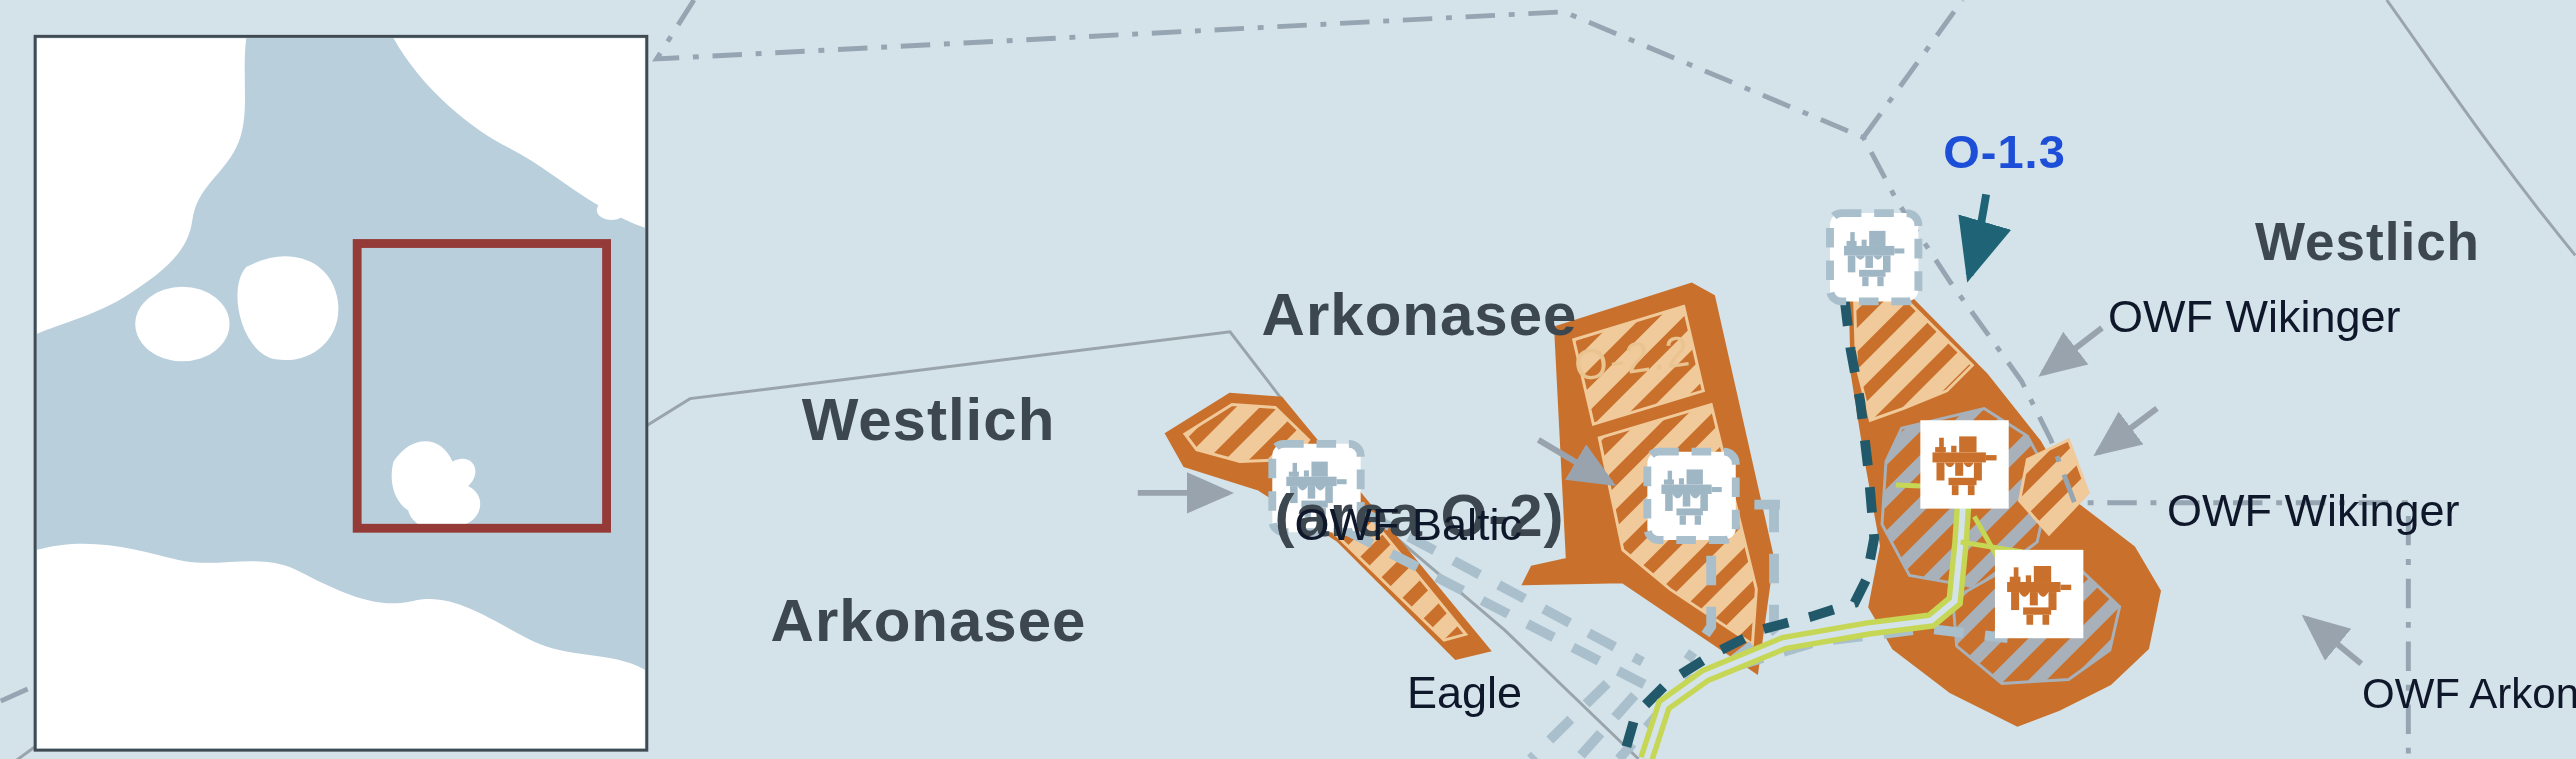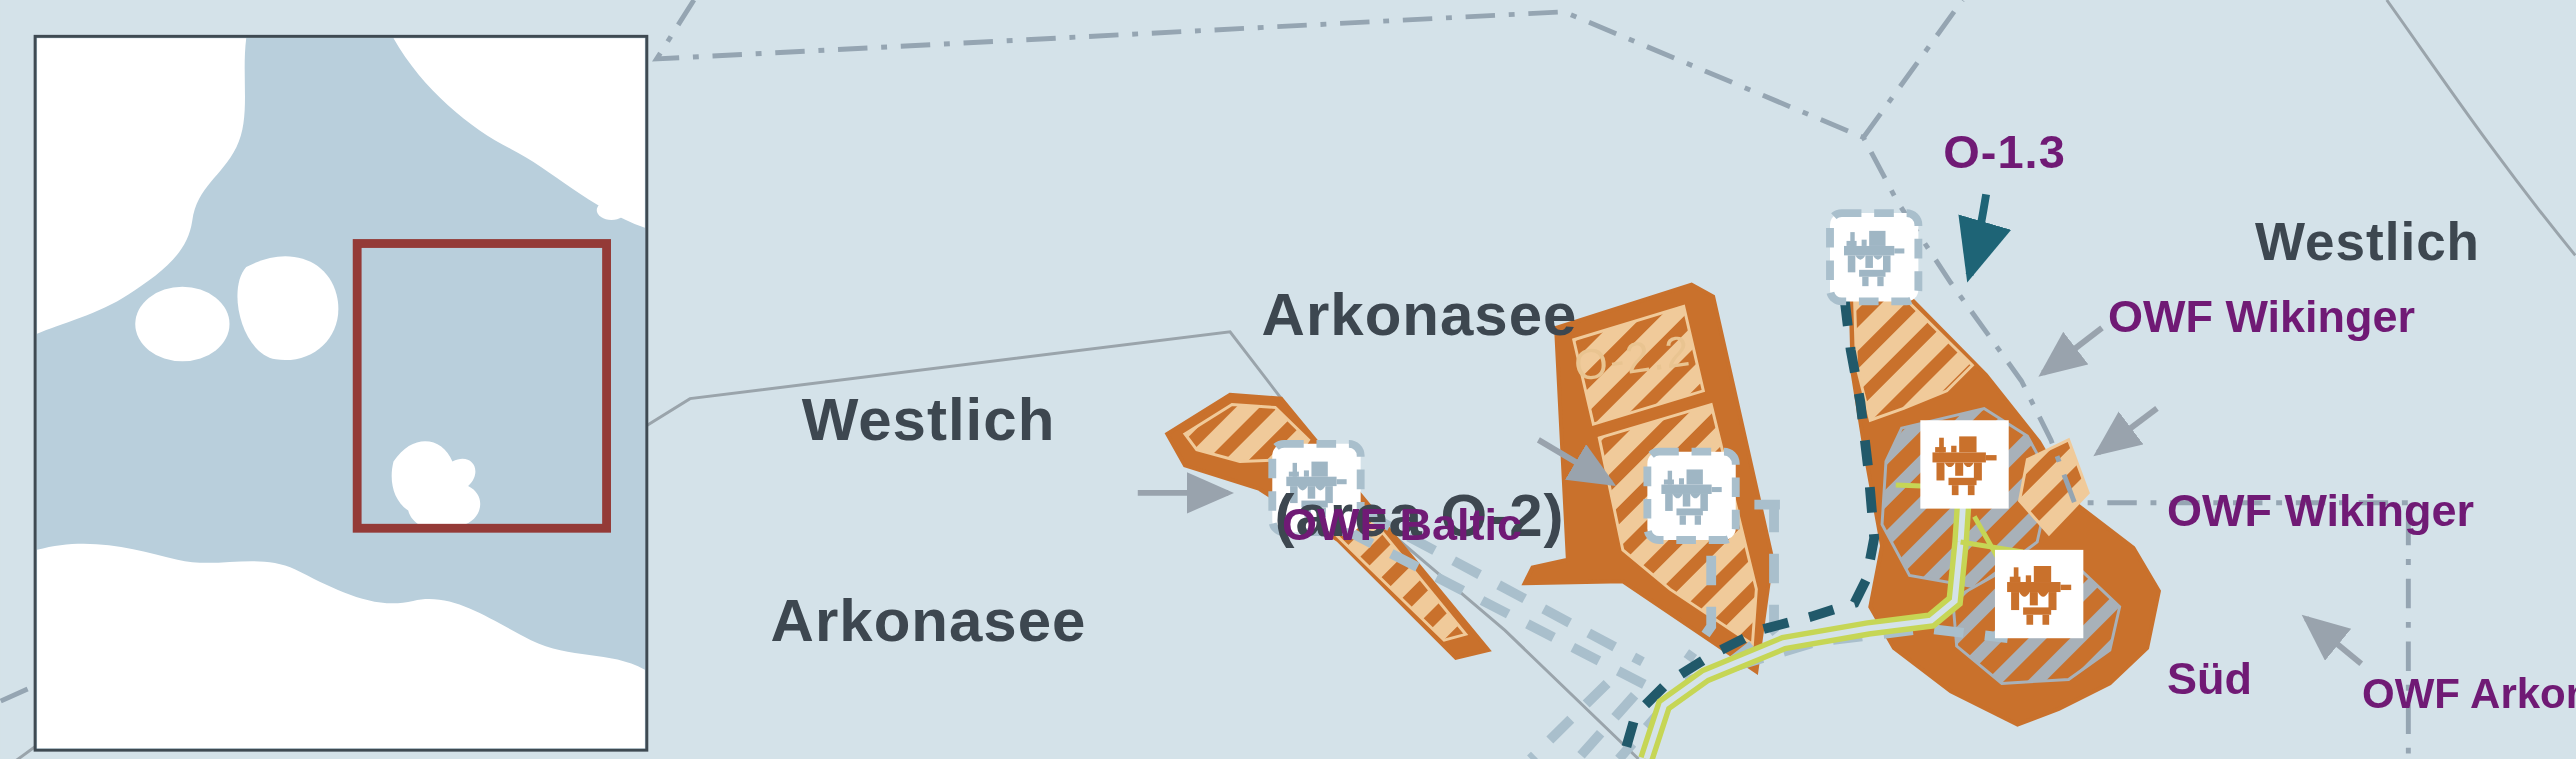--- a/index.html
+++ b/index.html
@@ -3,22 +3,22 @@
 <meta charset="utf-8">
 <style>
   html,body{margin:0;padding:0;background:#d4e2e9;}
   #stage{position:relative;width:2576px;height:759px;overflow:hidden;
          font-family:"Liberation Sans",sans-serif;background:#d4e2e9;}
   #map-svg{position:absolute;left:0;top:0;}
   .lbl{position:absolute;white-space:pre;}
   .lbl-bold{color:#3d4750;font-weight:700;font-size:60px;line-height:67px;
             letter-spacing:1px;text-align:center;}
   .lbl-bold.sm{font-size:53px;line-height:59px;}
-  .lbl-gray{color:#701a75;font-weight:700;font-size:45px;line-height:56px;}
-  .lbl-teal{color:#701a75;font-weight:700;font-size:47px;letter-spacing:1px;}
+  .lbl-gray{color:#0f172a;font-weight:400;font-size:45px;line-height:56px;}
+  .lbl-teal{color:#1d4ed8;font-weight:700;font-size:47px;letter-spacing:1px;}
   .lbl-zone{color:#e9c491;font-weight:400;font-size:43px;letter-spacing:2px;}
   .right{text-align:right;}
   .plat-gray{fill:#9fb6c4;}
   .plat-orange{fill:#c9712c;}
 </style>
 </head>
 <body>
 
 <div id="stage">
 
@@ -180,25 +180,25 @@
   <div>Westlich</div>
 </div>
 
 <div class="lbl lbl-teal" style="left:1931px;top:124px;width:147px;text-align:center;">O-1.3</div>
 
 <div class="lbl lbl-zone" style="left:1574px;top:334px;transform:rotate(-8deg);">O-2.2</div>
 
 
 <div class="lbl lbl-gray right" style="left:1267px;top:385px;width:255px;">
   <div>OWF Baltic</div>
+  <div>Eagle</div>
 </div>
 
 <div class="lbl lbl-gray" style="left:2108px;top:289px;">OWF Wikinger</div>
 
 <div class="lbl lbl-gray" style="left:2167px;top:371px;">
   <div>OWF Wikinger</div>
-  <div>Süd</div>
 </div>
 
 <div class="lbl lbl-gray" style="left:2362px;top:666px;font-size:42px;">OWF Arkona</div>
 
 </div>
 
 
 </body></html>

